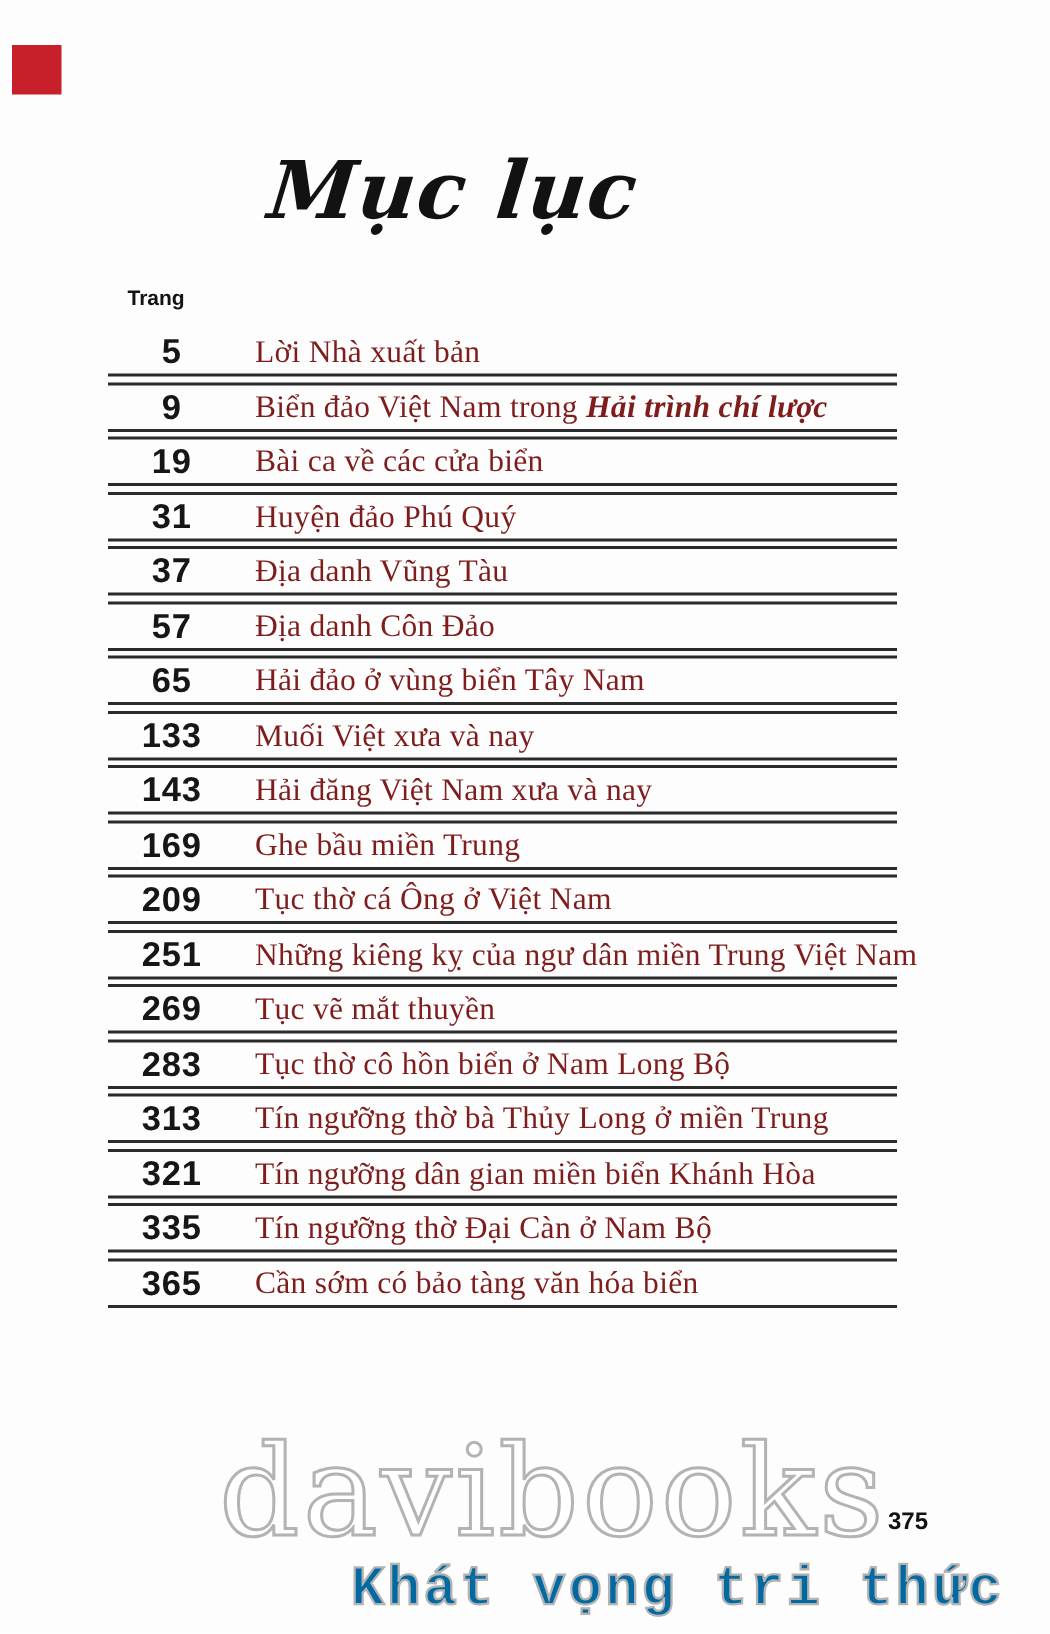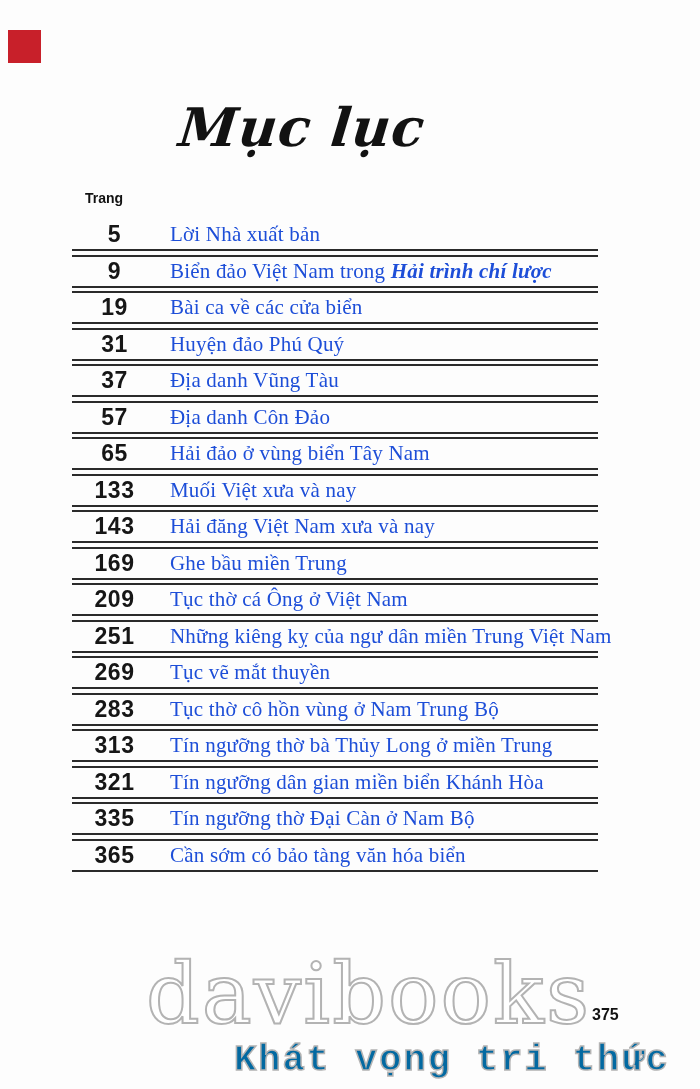--- a/index.html
+++ b/index.html
@@ -32,21 +32,21 @@
     height:29px; margin-bottom:3.5px;
     border-top:2px solid #2b2b2b; border-bottom:2px solid #2b2b2b;
   }
   .toc-row:first-child { border-top:none; }
   .toc-page {
     flex:0 0 85px; text-align:center;
     font-family:"Liberation Sans", sans-serif; font-weight:bold;
     font-size:23px; color:#161616; letter-spacing:0.5px;
   }
   .toc-title {
-    margin-left:13px; font-size:21px; color:#1d4ed8;
+    margin-left:13px; font-size:21px; color:#7f1d1d;
     white-space:nowrap; letter-spacing:0.2px;
   }
   .toc-title .seg-italic { font-style:italic;font-weight:bold; }
   .wm-brand {
     position:absolute; left:146px; top:952px;
     font-family:"DejaVu Serif", serif; font-weight:normal;
     font-size:84px; letter-spacing:2px; line-height:1;
     color:#ffffff; -webkit-text-stroke:2px #b3b3b3;
     white-space:nowrap;
   }
@@ -122,21 +122,21 @@
       <div class="toc-row">
         <span class="toc-page">251</span>
         <span class="toc-title"><span class="seg-normal">Những kiêng kỵ của ngư dân miền Trung Việt Nam</span></span>
       </div>
       <div class="toc-row">
         <span class="toc-page">269</span>
         <span class="toc-title"><span class="seg-normal">Tục vẽ mắt thuyền</span></span>
       </div>
       <div class="toc-row">
         <span class="toc-page">283</span>
-        <span class="toc-title"><span class="seg-normal">Tục thờ cô hồn vùng ở Nam Trung Bộ</span></span>
+        <span class="toc-title"><span class="seg-normal">Tục thờ cô hồn biển ở Nam Long Bộ</span></span>
       </div>
       <div class="toc-row">
         <span class="toc-page">313</span>
         <span class="toc-title"><span class="seg-normal">Tín ngưỡng thờ bà Thủy Long ở miền Trung</span></span>
       </div>
       <div class="toc-row">
         <span class="toc-page">321</span>
         <span class="toc-title"><span class="seg-normal">Tín ngưỡng dân gian miền biển Khánh Hòa</span></span>
       </div>
       <div class="toc-row">

